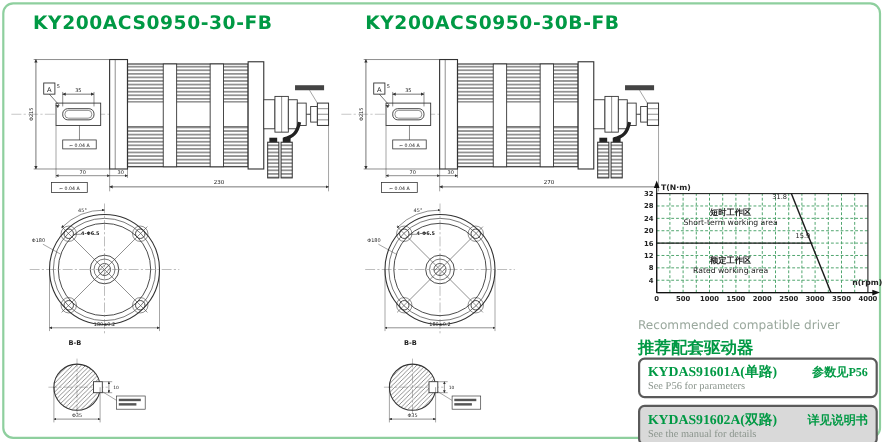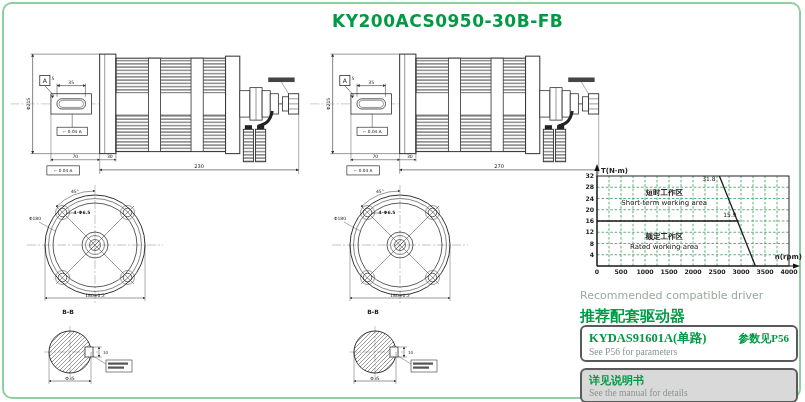--- a/index.html
+++ b/index.html
@@ -177,20 +177,21 @@
       <line x1="55" y1="52" x2="68" y2="60" stroke="#333" stroke-width="0.4"></line>
 
       <line x1="11" y1="48" x2="11" y2="80" stroke="#333" stroke-width="0.4"></line>
       <line x1="53" y1="48" x2="53" y2="80" stroke="#333" stroke-width="0.4"></line>
       <line x1="11" y1="77" x2="53" y2="77" stroke="#333" stroke-width="0.5" marker-start="url(#ma)" marker-end="url(#ma)"></line>
       <text x="32" y="75.5" font-size="4.5" text-anchor="middle">Φ35</text>
     </g>
   </defs>
 </svg>
 
+<div class="title" id="title-a">KY200ACS0950-30-FB</div>
 <div class="title" id="title-b">KY200ACS0950-30B-FB</div>
 
 <svg class="drw" id="motor-a" width="290" height="132" viewBox="0 0 285 130">
   <use href="#gm"></use>
   <text x="186" y="119.8" font-size="5" text-anchor="middle">230</text>
 </svg>
 <svg class="drw" id="motor-b" width="290" height="132" viewBox="0 0 285 130">
   <use href="#gm"></use>
   <text x="186" y="119.8" font-size="5" text-anchor="middle">270</text>
 </svg>
@@ -271,19 +272,20 @@
   <div id="driver-h-zh">推荐配套驱动器</div>
   <div class="drv-box">
     <div class="drv-row">
       <span class="drv-model">KYDAS91601A(单路)</span>
       <span class="drv-note-zh">参数见P56</span>
     </div>
     <div class="drv-note-en">See P56 for parameters</div>
   </div>
   <div class="drv-box alt">
     <div class="drv-row">
+      <span class="drv-model">KYDAS91602A(双路)</span>
       <span class="drv-note-zh">详见说明书</span>
     </div>
     <div class="drv-note-en">See the manual for details</div>
   </div>
 </div>
 
 </div>
 
 </body></html>

